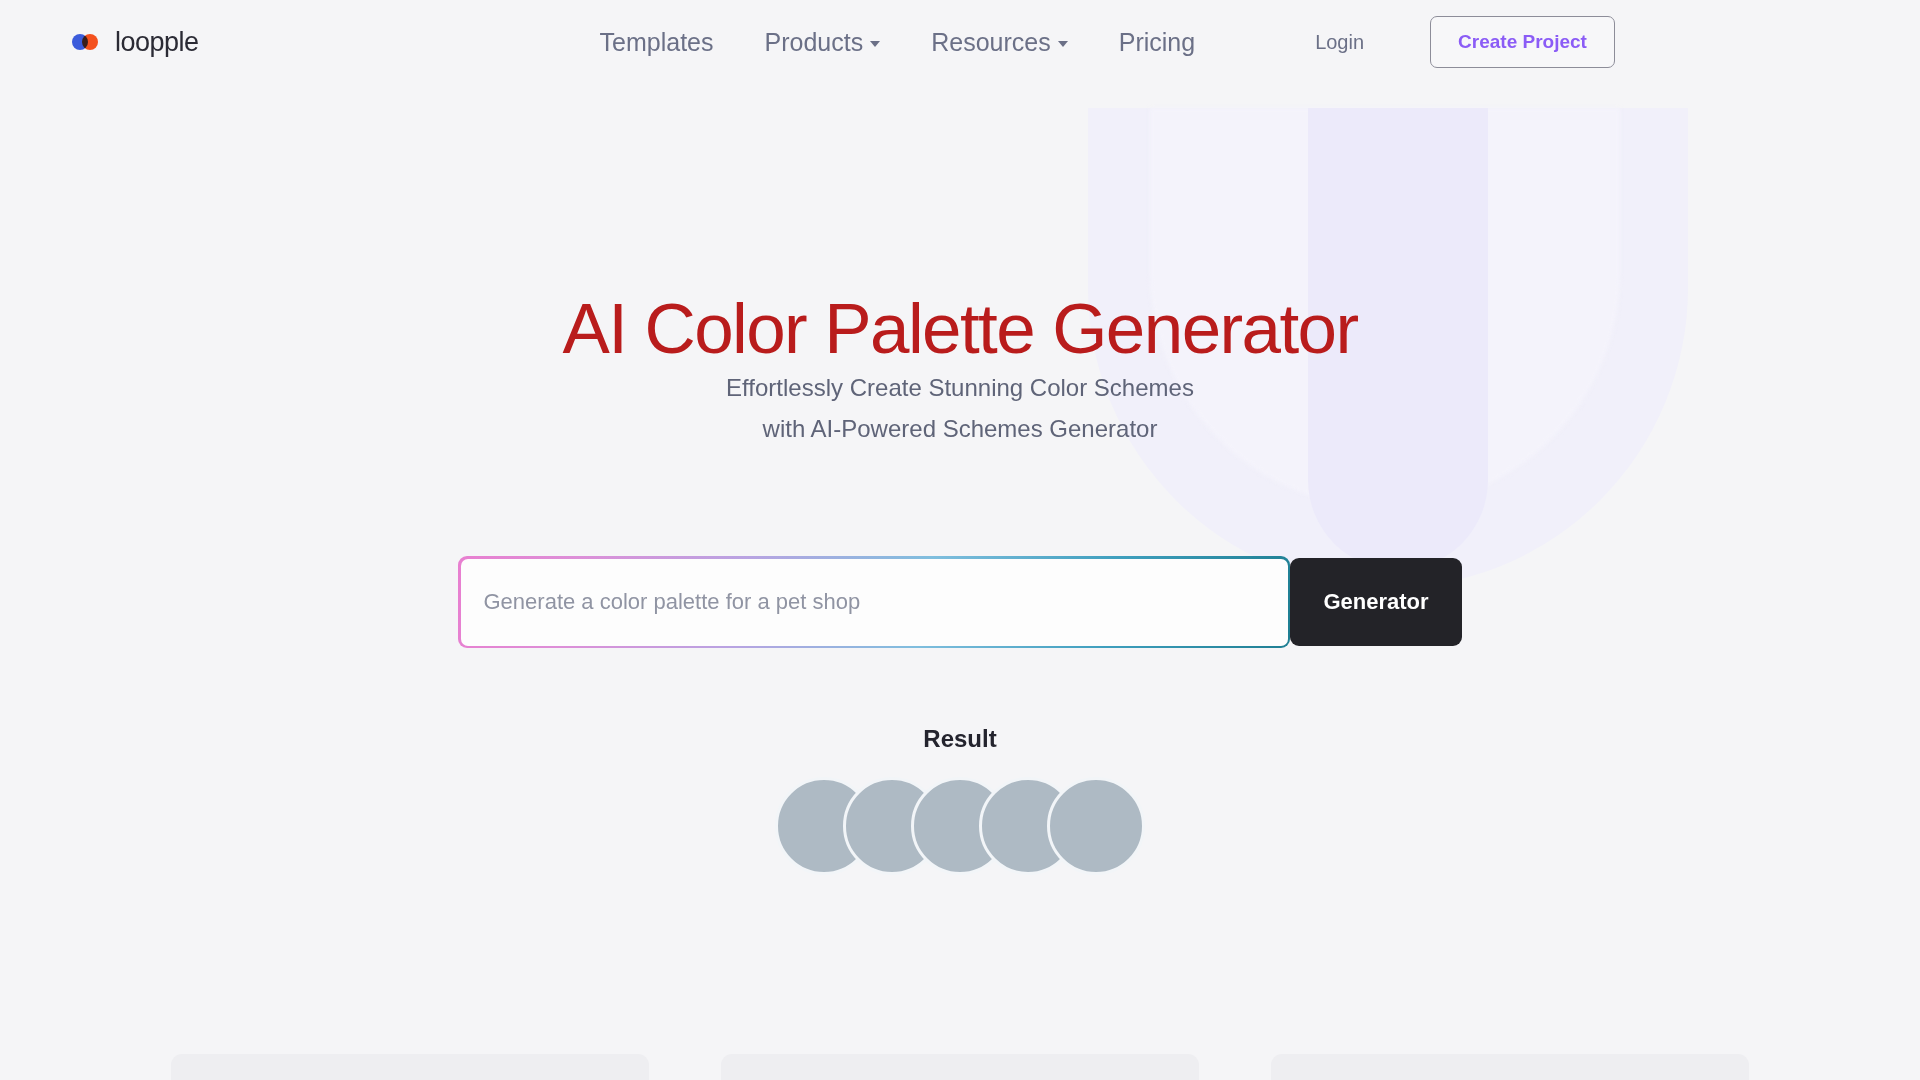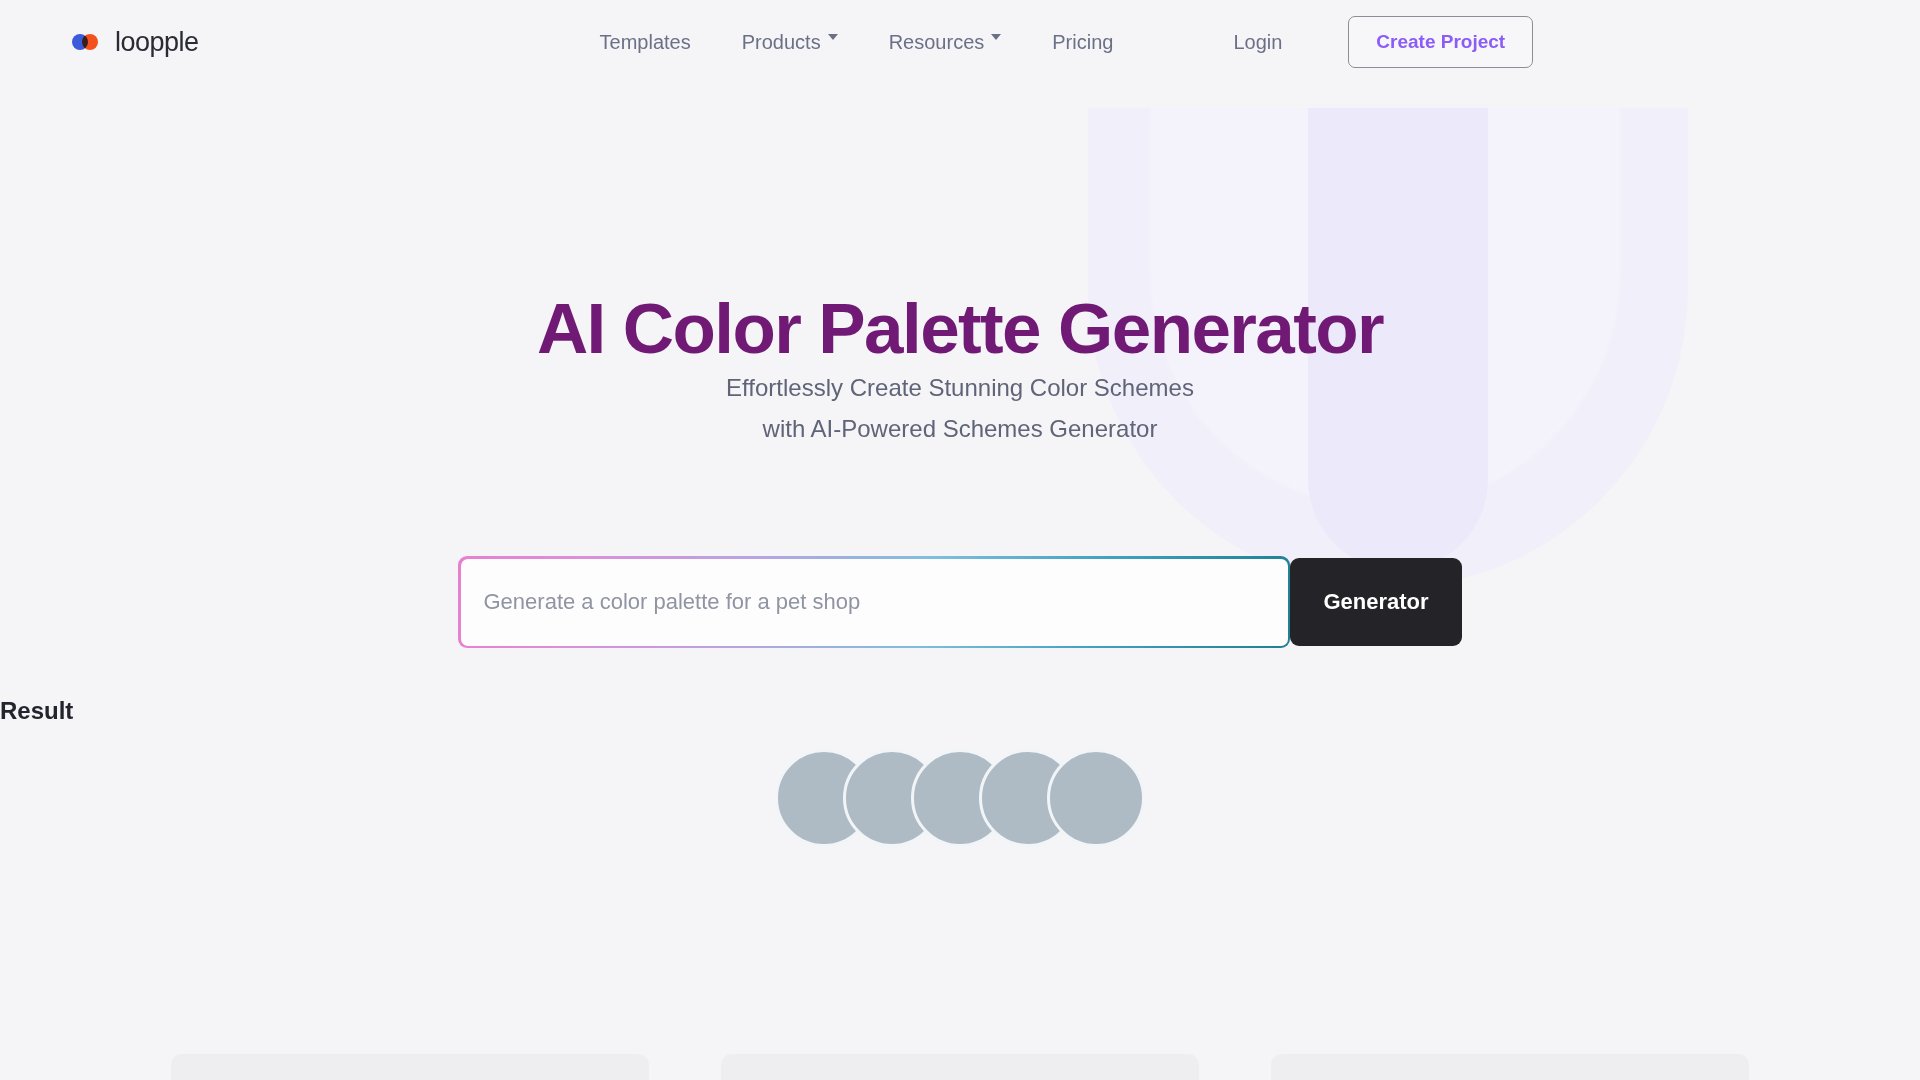--- a/index.html
+++ b/index.html
@@ -94,22 +94,23 @@
   }
 
   .nav {
     display: flex;
     align-items: center;
     margin-left: 401px;
     gap: 0;
   }
   .nav-item {
     display: flex;
+    align-items: center;
     gap: 7px;
-    font-size: 20px;
+    font-size: 25px;
     color: #6b7087;
     cursor: pointer;
     white-space: nowrap;
   }
   .nav-item + .nav-item { margin-left: 51px; }
 
   .caret {
     width: 0; height: 0;
     border-left: 5px solid transparent;
     border-right: 5px solid transparent;
@@ -144,23 +145,23 @@
   
   .hero {
     position: relative;
     z-index: 3;
     text-align: center;
     padding-top: 208px;
   }
 
   .hero-title {
     font-size: 71px;
-    font-weight: 700;
+    font-weight: 400;
     letter-spacing: -1.6px;
-    color: #701a75;
+    color: #b91c1c;
     line-height: 1.05;
   }
 
   .hero-sub {
     font-size: 24px;
     line-height: 1.72;
     color: #5f6478;
     font-weight: 400;
   }
 
@@ -211,22 +212,22 @@
     border: none;
     border-radius: 9px;
     cursor: pointer;
     font-family: "Liberation Sans", sans-serif;
   }
 
   
   .result-section {
     position: relative;
     z-index: 3;
-    text-align: left;
-    margin-top: 49px;
+    text-align: center;
+    margin-top: 77px;
   }
   .result-label {
     font-size: 24px;
     font-weight: 700;
     color: #24242e;
   }
   .swatch-row {
     display: flex;
     justify-content: center;
     align-items: center;

